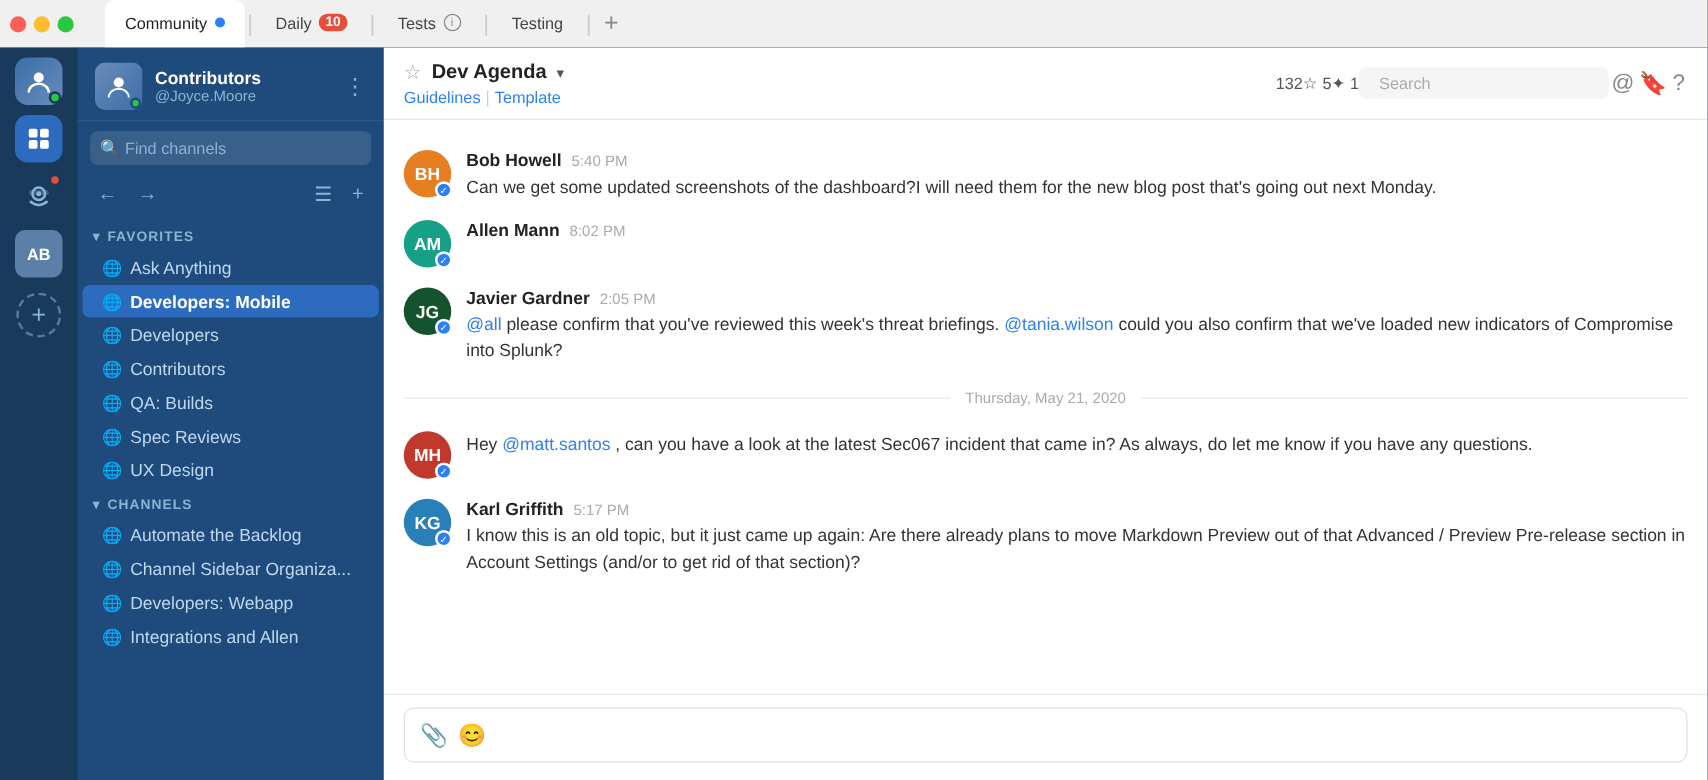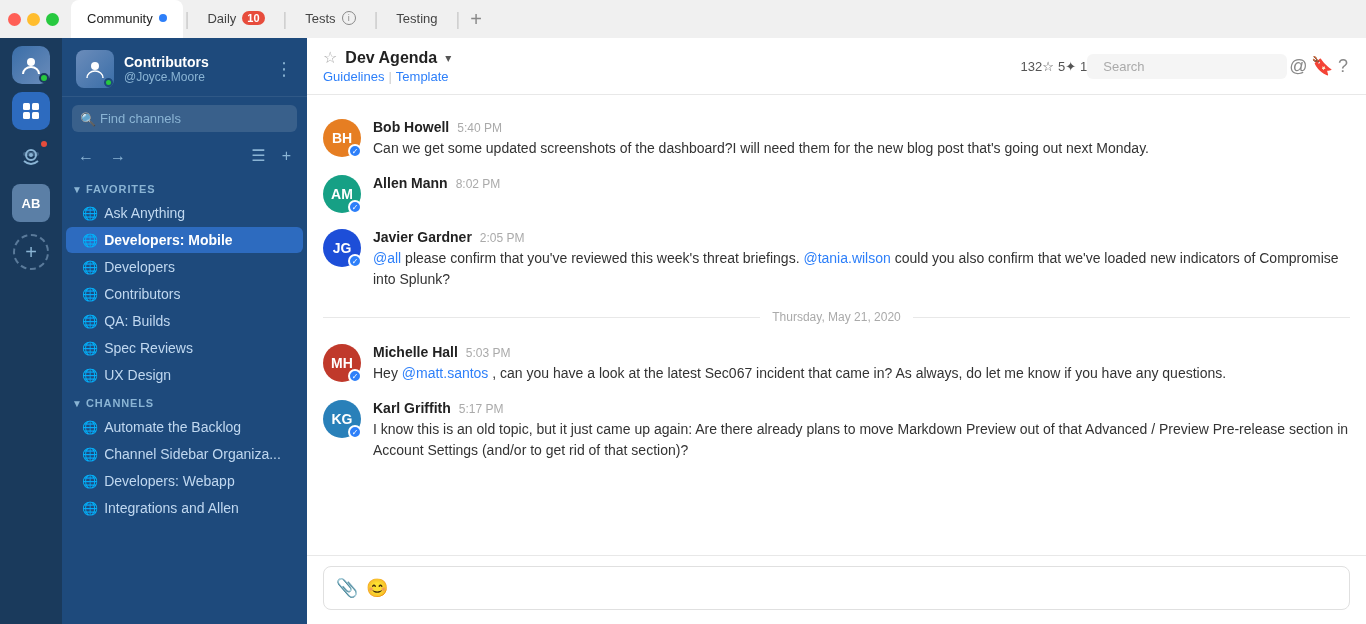--- a/index.html
+++ b/index.html
@@ -5,21 +5,21 @@
     * { box-sizing: border-box; margin: 0; padding: 0; }
     body { font-family: -apple-system, BlinkMacSystemFont, 'Segoe UI', sans-serif; background: #1a3a5c; width: 1366px; height: 624px; overflow: hidden; display: flex; flex-direction: column; }
 
     
     .title-bar {
       height: 38px;
       background: #f0f0f0;
       display: flex;
       align-items: center;
       padding: 0 8px;
-      gap: 0;
+      gap: 13px;
       flex-shrink: 0;
     }
     .window-controls {
       display: flex;
       gap: 6px;
       margin-right: 12px;
     }
     .win-btn {
       width: 13px;
       height: 13px;
@@ -767,21 +767,21 @@
         <div class="msg-body">
           <div class="msg-header">
             <span class="msg-name">Allen Mann</span>
             <span class="msg-time">8:02 PM</span>
           </div>
         </div>
       </div>
 
       <div class="message">
         <div class="msg-avatar">
-          <div class="avatar-circle" style="background: #1d4ed8;">JG</div>
+          <div class="avatar-circle" style="background: #14532d;">JG</div>
           <span class="avatar-verified">✓</span>
         </div>
         <div class="msg-body">
           <div class="msg-header">
             <span class="msg-name">Javier Gardner</span>
             <span class="msg-time">2:05 PM</span>
           </div>
           <div class="msg-text">
             <span class="msg-mention">@all</span>
             <span> please confirm that you've reviewed this week's threat briefings. </span>
@@ -796,24 +796,20 @@
         <span class="date-text">Thursday, May 21, 2020</span>
         <div class="date-line"></div>
       </div>
 
       <div class="message">
         <div class="msg-avatar">
           <div class="avatar-circle" style="background: #c0392b;">MH</div>
           <span class="avatar-verified">✓</span>
         </div>
         <div class="msg-body">
-          <div class="msg-header">
-            <span class="msg-name">Michelle Hall</span>
-            <span class="msg-time">5:03 PM</span>
-          </div>
           <div class="msg-text">
             <span>Hey </span>
             <span class="msg-mention">@matt.santos</span>
             <span>, can you have a look at the latest Sec067 incident that came in? As always, do let me know if you have any questions.</span>
           </div>
         </div>
       </div>
 
       <div class="message">
         <div class="msg-avatar">

